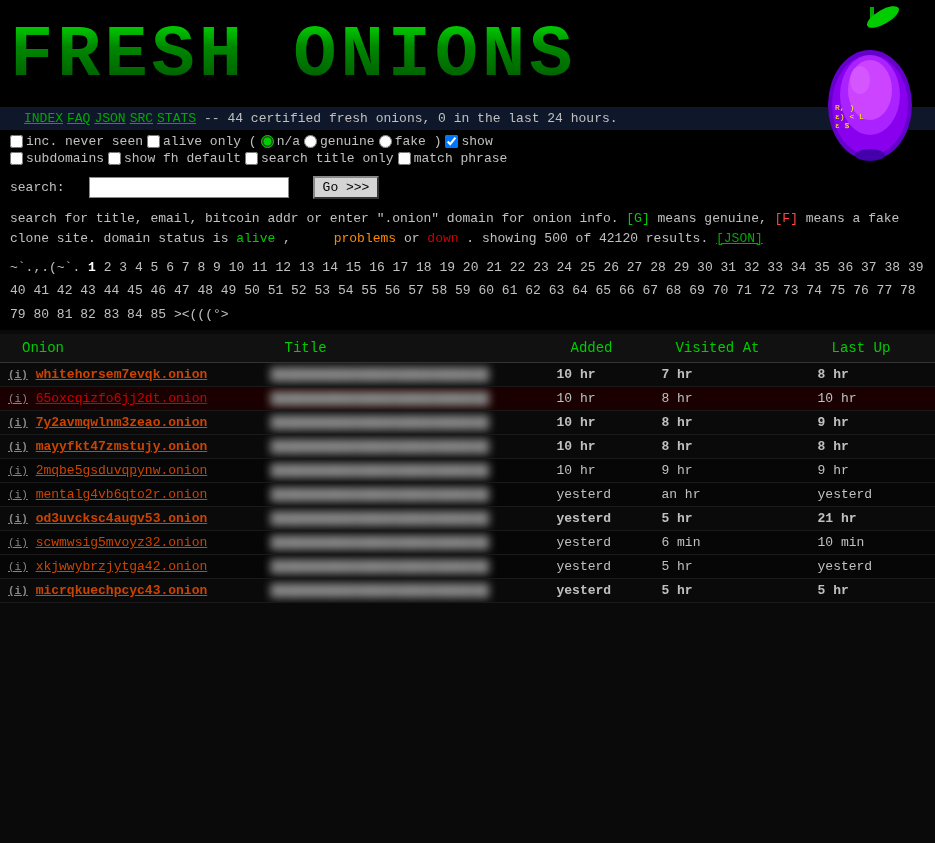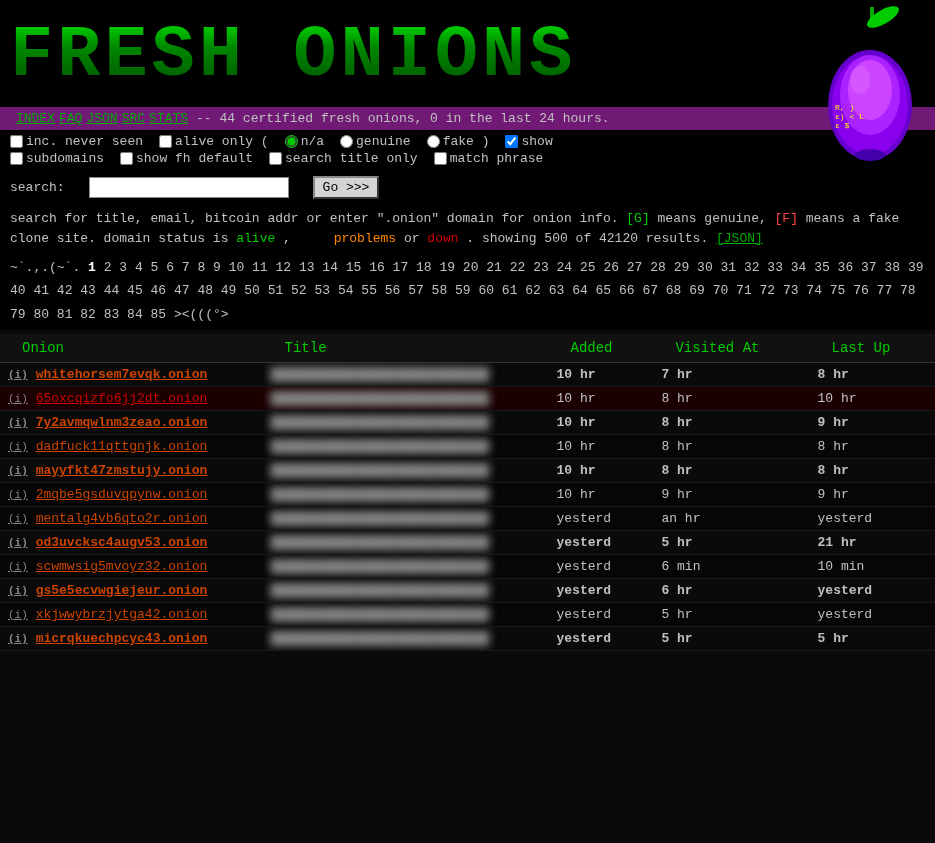--- a/index.html
+++ b/index.html
@@ -38,22 +38,22 @@
     #onion-image {
       position: absolute;
       top: 5px;
       right: 10px;
       width: 110px;
       height: 160px;
     }
 
     
     #navbar {
-      background: #701a75;
-      padding: 4px 16px;
+      background: #0f172a;
+      padding: 4px 24px;
       display: flex;
       align-items: center;
       flex-wrap: wrap;
       gap: 4px;
     }
     .nav-link {
       color: #00aa00;
       text-decoration: underline;
       cursor: pointer;
       font-size: 13px;
@@ -66,21 +66,21 @@
 
     
     #options {
       background: #000;
       padding: 4px 10px 2px 10px;
     }
     .options-line {
       display: flex;
       flex-wrap: wrap;
       align-items: center;
-      gap: 16px;
+      gap: 4px;
       margin-bottom: 2px;
       font-size: 13px;
       color: #c0c0c0;
     }
     .options-line label { cursor: pointer; display: flex; align-items: center; gap: 3px; }
     .options-line input[type=checkbox], .options-line input[type=radio] { cursor: pointer; }
     .radio-green { accent-color: #00cc00; }
 
     
     #search-bar {
@@ -317,27 +317,20 @@
         <td class="time-cell">8 hr</td>
         <td class="time-cell">10 hr</td>
       </tr>
       <tr class="tr-odd">
         <td><a class="info-link">(i)</a> <a class="onion-link">7y2avmqwlnm3zeao.onion</a></td>
         <td class="title-cell"><span class="blurred">████████████████████████████</span></td>
         <td class="time-cell">10 hr</td>
         <td class="time-cell">8 hr</td>
         <td class="time-cell">9 hr</td>
       </tr>
-      <tr class="tr-even">
-        <td><a class="info-link">(i)</a> <a class="onion-link">dadfuck11qttgnjk.onion</a></td>
-        <td class="title-cell"><span class="blurred">████████████████████████████</span></td>
-        <td class="time-cell">10 hr</td>
-        <td class="time-cell">8 hr</td>
-        <td class="time-cell">8 hr</td>
-      </tr>
       <tr class="tr-odd">
         <td><a class="info-link">(i)</a> <a class="onion-link">mayyfkt47zmstujy.onion</a></td>
         <td class="title-cell"><span class="blurred">████████████████████████████</span></td>
         <td class="time-cell">10 hr</td>
         <td class="time-cell">8 hr</td>
         <td class="time-cell">8 hr</td>
       </tr>
       <tr class="tr-even">
         <td><a class="info-link">(i)</a> <a class="onion-link">2mqbe5gsduvqpynw.onion</a></td>
         <td class="title-cell"><span class="blurred">████████████████████████████</span></td>
@@ -359,27 +352,20 @@
         <td class="time-cell">5 hr</td>
         <td class="time-cell">21 hr</td>
       </tr>
       <tr class="tr-even">
         <td><a class="info-link">(i)</a> <a class="onion-link">scwmwsig5mvoyz32.onion</a></td>
         <td class="title-cell"><span class="blurred">████████████████████████████</span></td>
         <td class="time-cell">yesterd</td>
         <td class="time-cell">6 min</td>
         <td class="time-cell">10 min</td>
       </tr>
-      <tr class="tr-odd">
-        <td><a class="info-link">(i)</a> <a class="onion-link">gs5e5ecvwgiejeur.onion</a></td>
-        <td class="title-cell"><span class="blurred">████████████████████████████</span></td>
-        <td class="time-cell">yesterd</td>
-        <td class="time-cell">6 hr</td>
-        <td class="time-cell">yesterd</td>
-      </tr>
       <tr class="tr-even">
         <td><a class="info-link">(i)</a> <a class="onion-link">xkjwwybrzjytga42.onion</a></td>
         <td class="title-cell"><span class="blurred">████████████████████████████</span></td>
         <td class="time-cell">yesterd</td>
         <td class="time-cell">5 hr</td>
         <td class="time-cell">yesterd</td>
       </tr>
       <tr class="tr-odd">
         <td><a class="info-link">(i)</a> <a class="onion-link">micrqkuechpcyc43.onion</a></td>
         <td class="title-cell"><span class="blurred">████████████████████████████</span></td>

